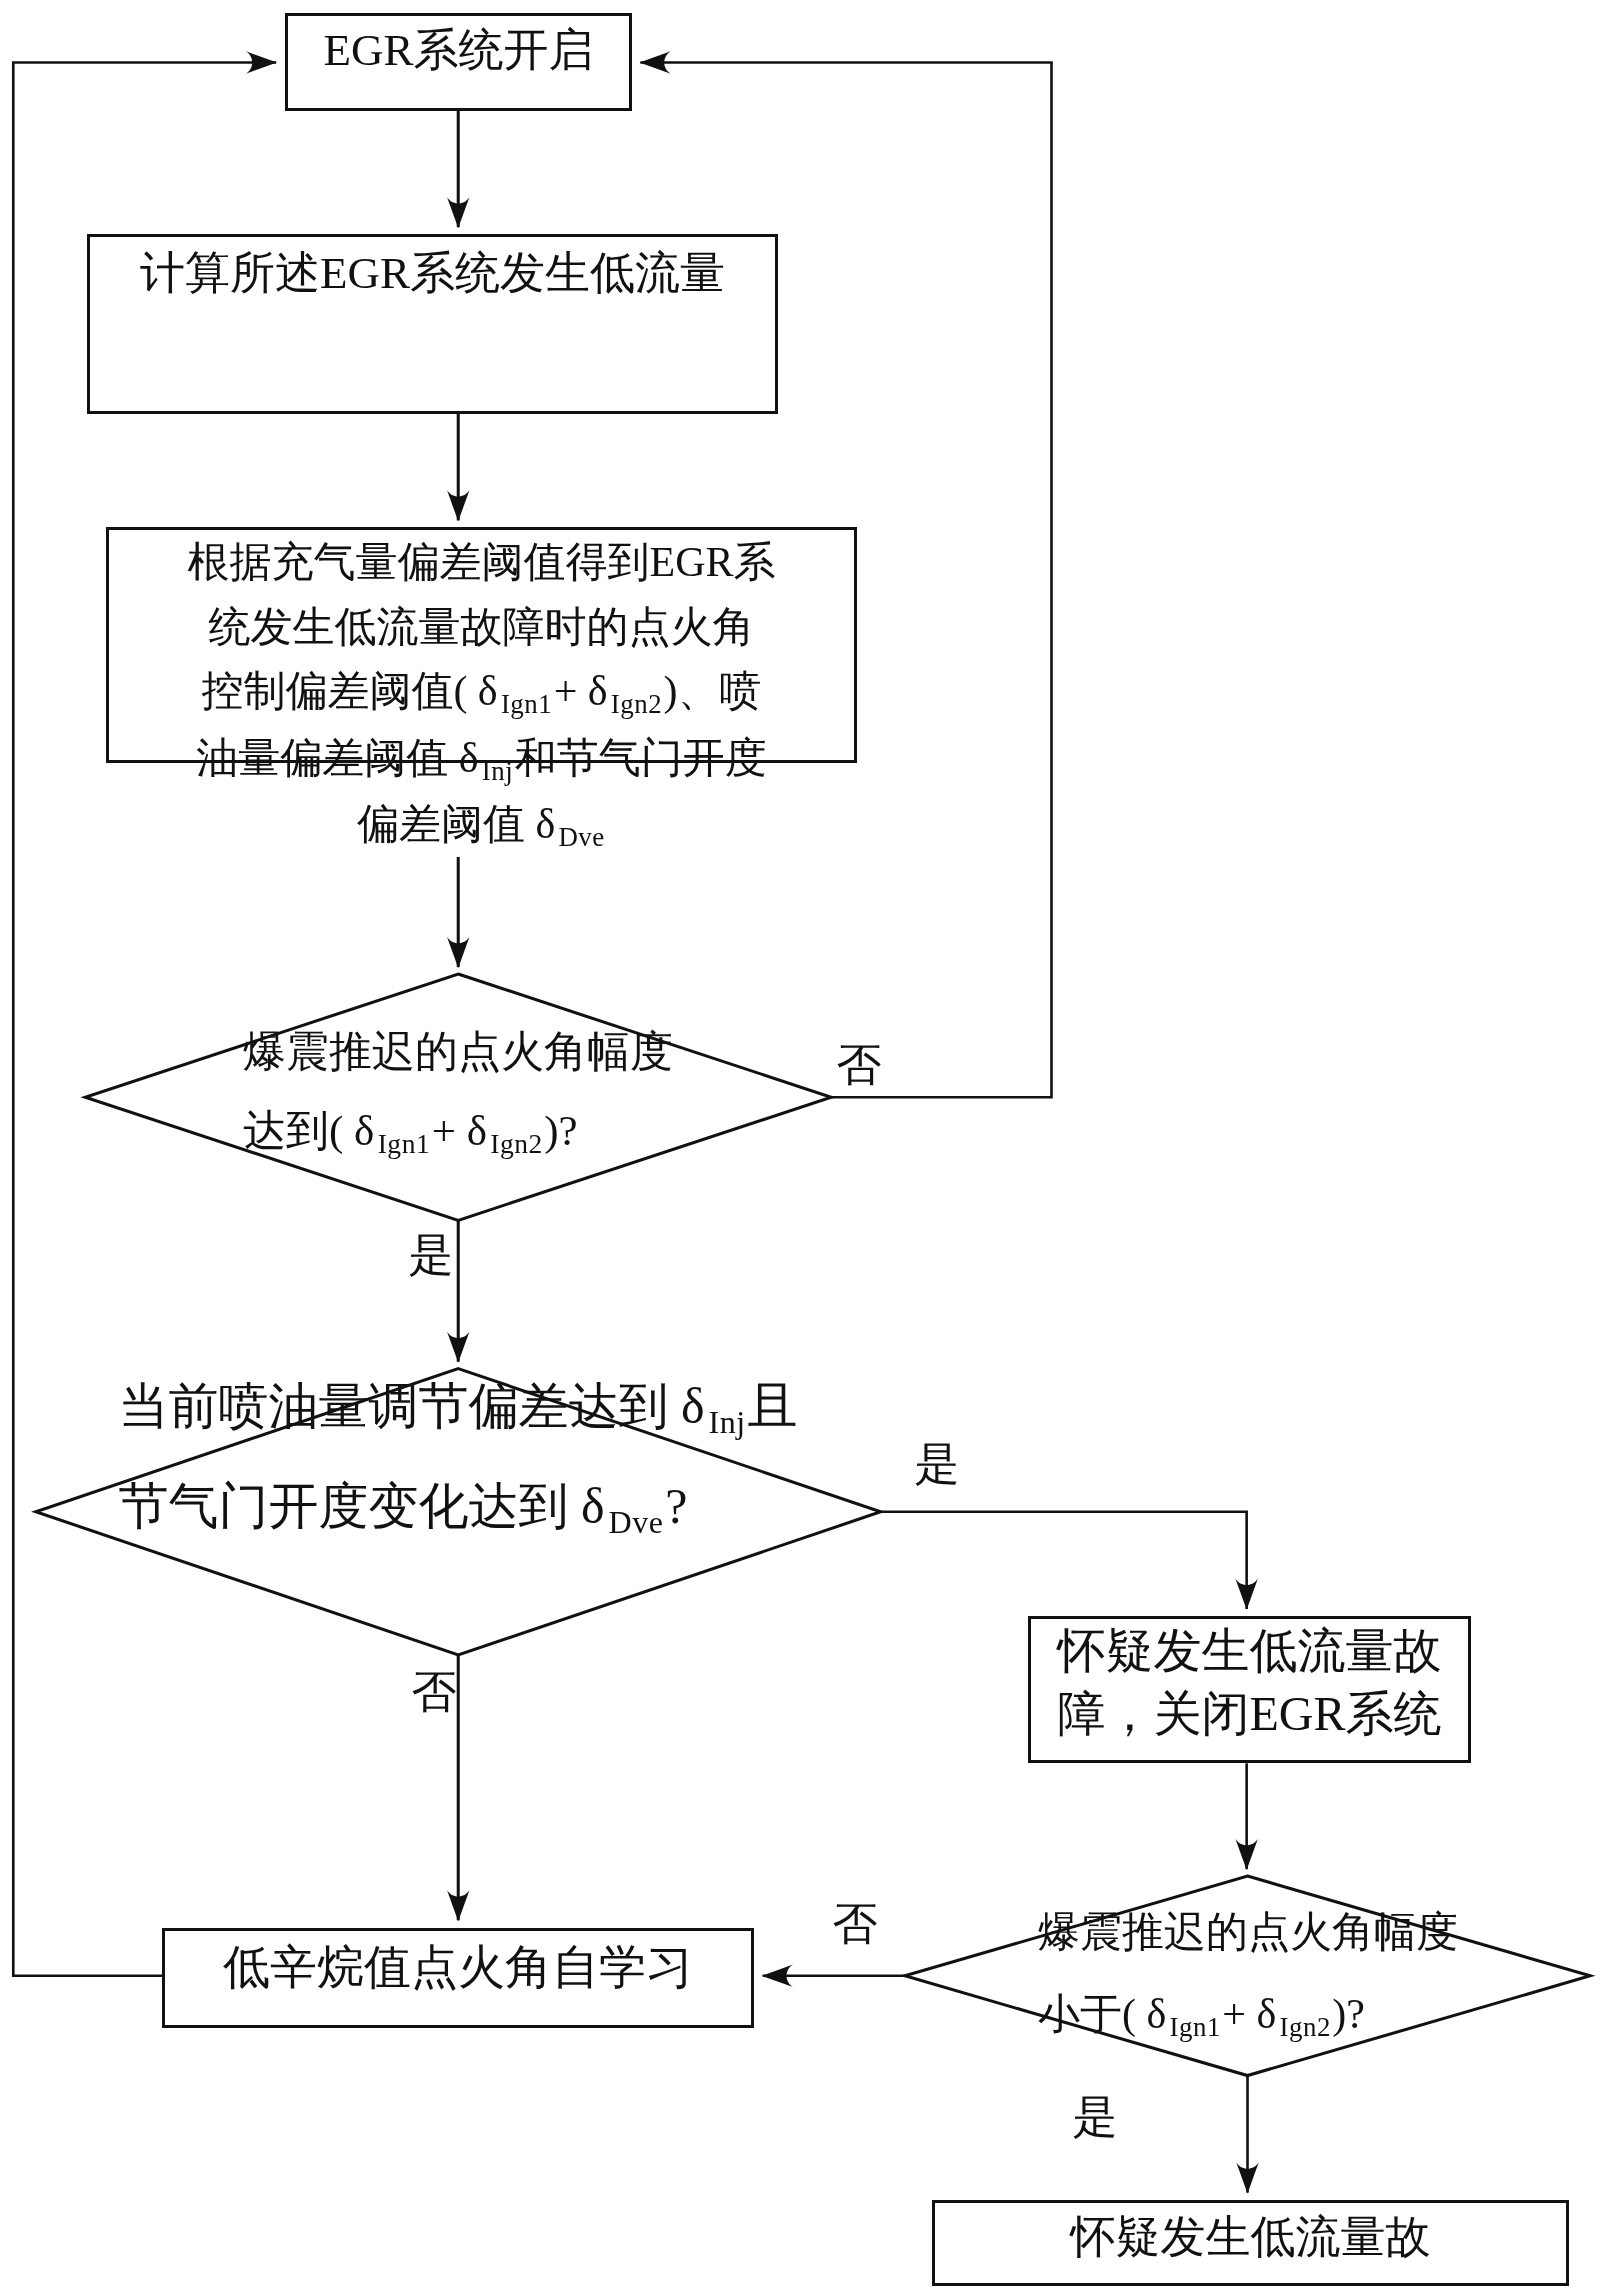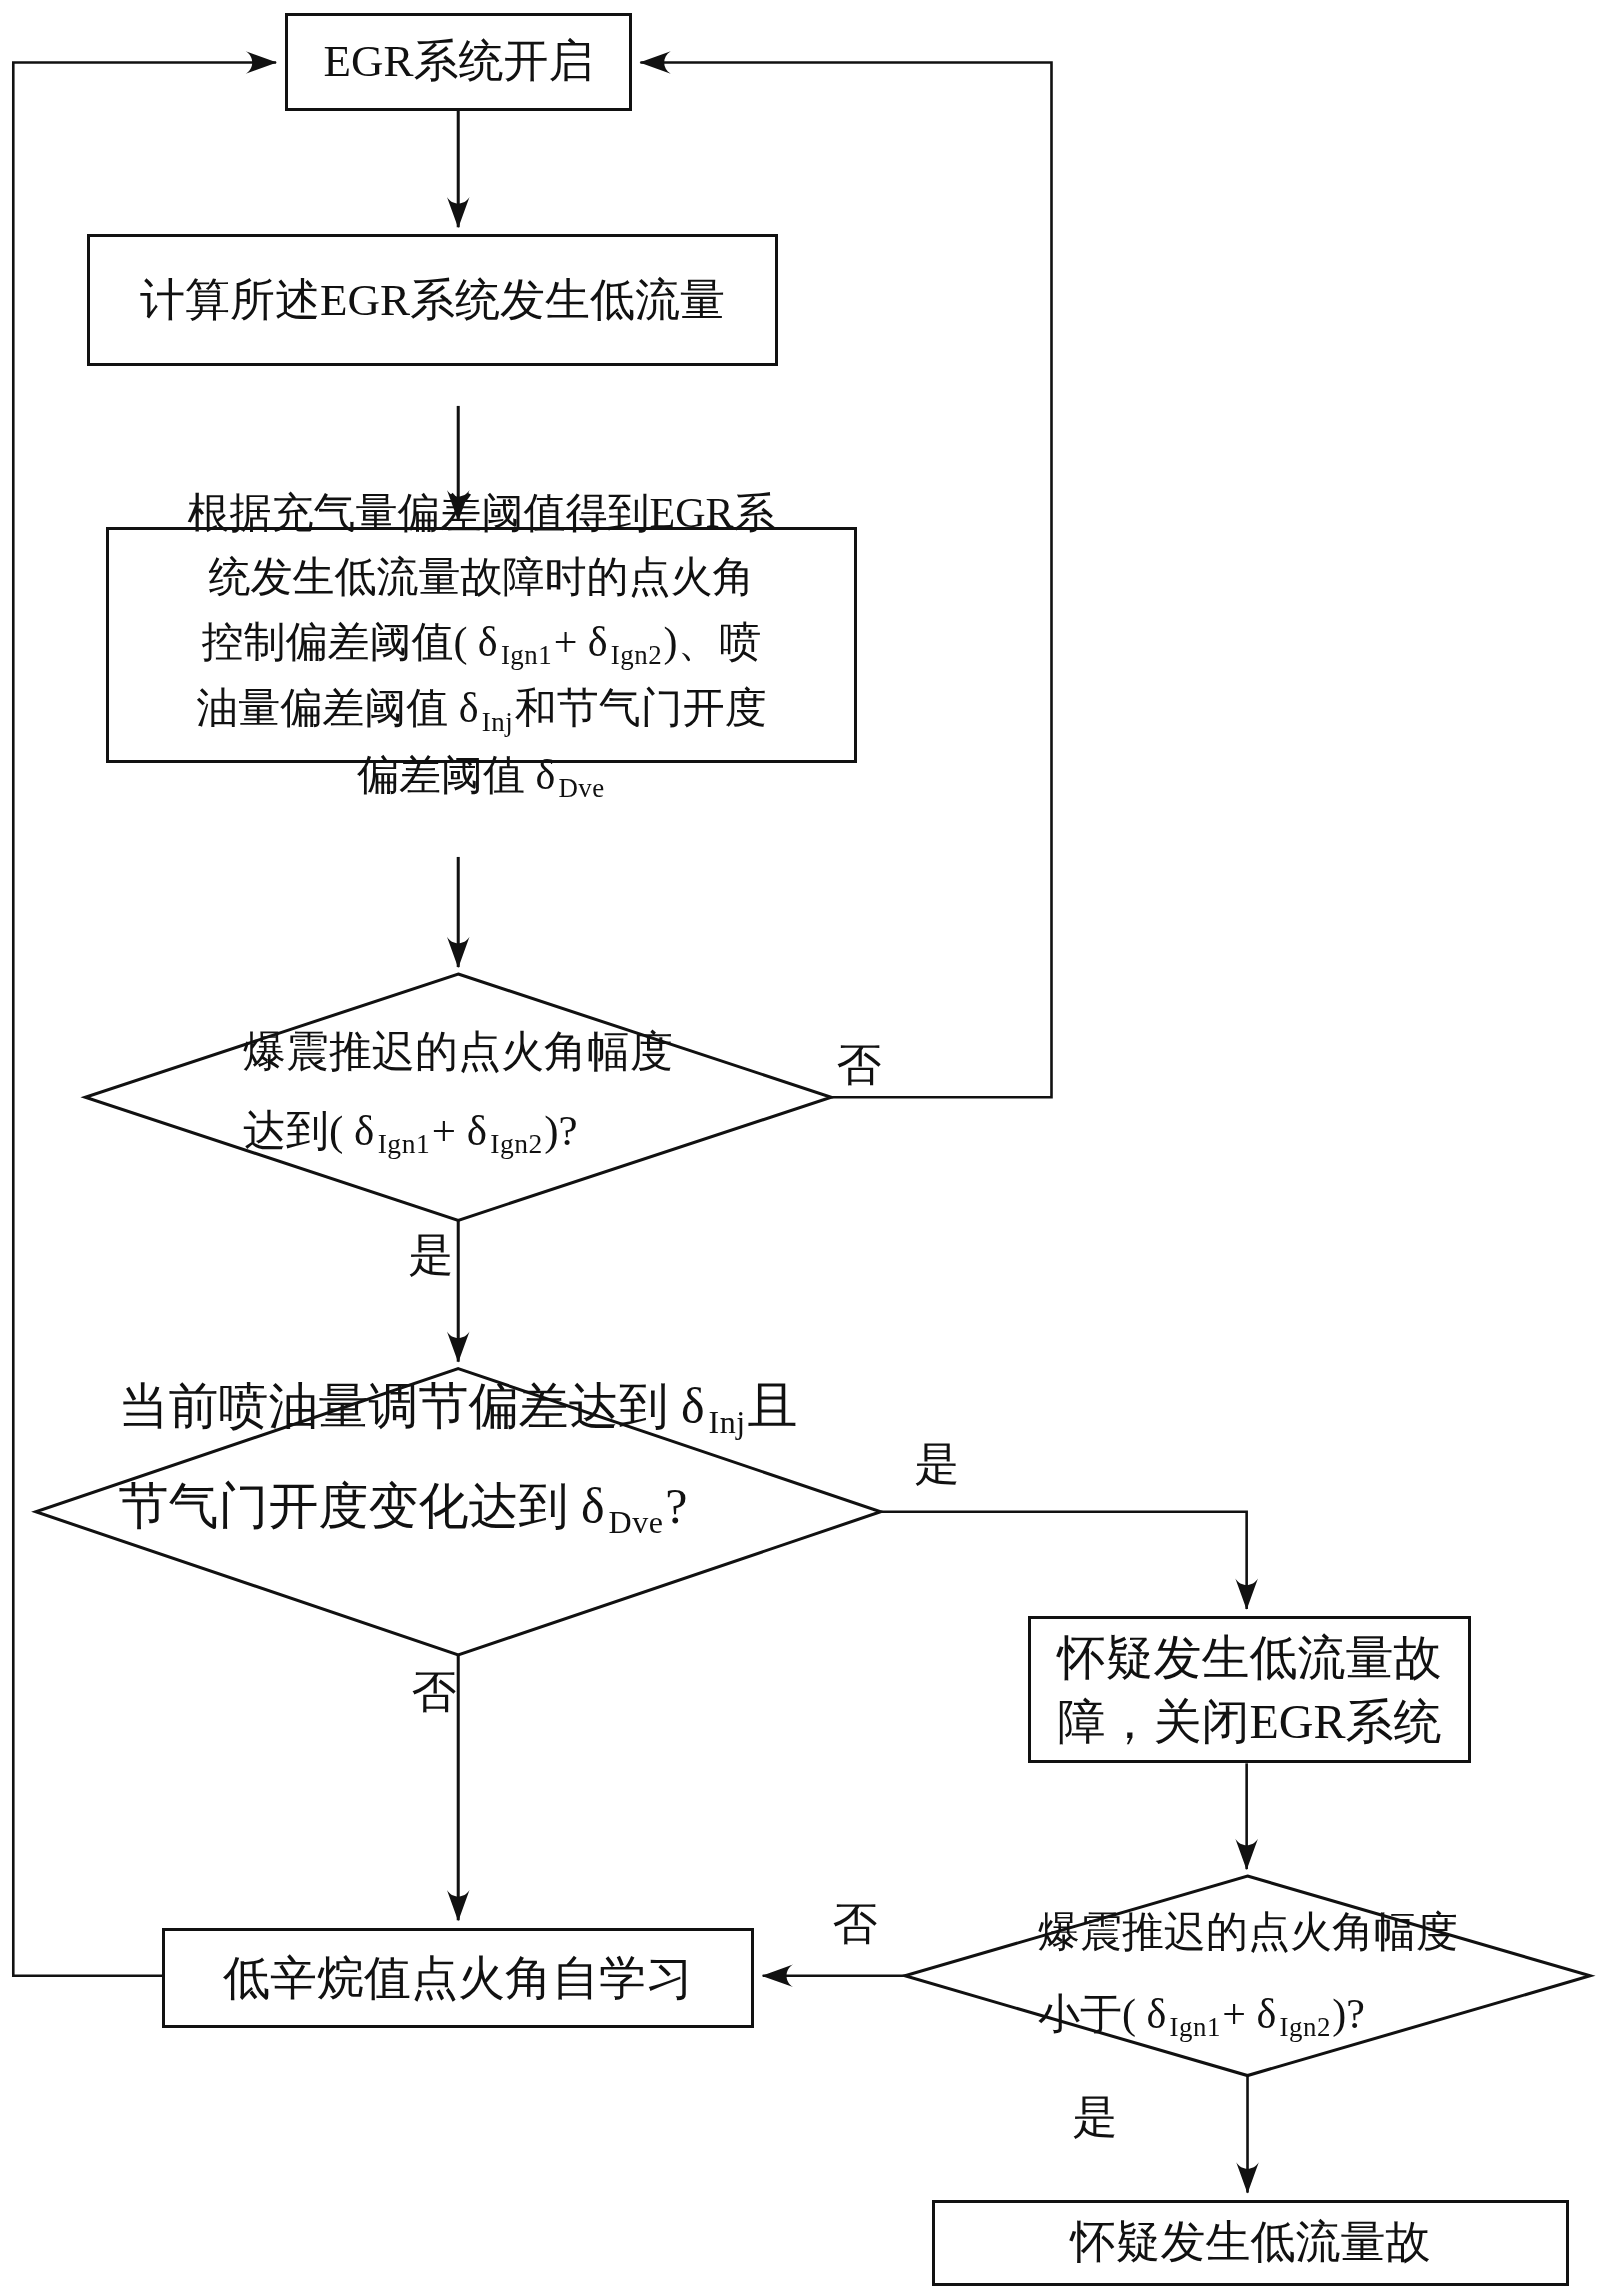--- a/index.html
+++ b/index.html
@@ -10,21 +10,21 @@
     font-family:"Liberation Serif","DejaVu Serif",serif;
     color:#111111;
     overflow:hidden;
   }
   #wires{position:absolute;left:0;top:0;width:1606px;height:2295px;}
   .node{
     position:absolute;
     background:#ffffff;
     border:3.5px solid #111111;
     box-sizing:border-box;
-    display:flex;align-items:center;justify-content:center;
+    display:flex;justify-content:center;
     text-align:center;
     line-height:1.55;
     font-family:Liberation Serif, serif;
   }
   .dtext{
     position:absolute;
     transform:translate(-50%,-50%);
     text-align:left;
     white-space:nowrap;
   }
@@ -67,21 +67,21 @@
     <path d="M1015 1743 L1437 1743 L1437 1855" stroke="#111111" stroke-width="3" fill="none" marker-end="url(#ah)"></path>
     <path d="M1437 2033 L1437 2155" stroke="#111111" stroke-width="3" fill="none" marker-end="url(#ah)"></path>
     <path d="M1043 2278 L879 2278" stroke="#111111" stroke-width="3" fill="none" marker-end="url(#ah)"></path>
     <path d="M1438 2393 L1438 2528" stroke="#111111" stroke-width="3" fill="none" marker-end="url(#ah)"></path>
   </svg>
 
   <div class="node" style="left:285px;top:13px;width:347px;height:98px;font-size:45px;">
     <span>EGR系统开启</span>
   </div>
 
-  <div class="node" style="left:87px;top:234px;width:691px;height:132px;font-size:45px;line-height:1.62;">
+  <div class="node" style="left:87px;top:234px;width:691px;height:180px;font-size:45px;line-height:1.62;">
     <span><span class="run">计算所述EGR系统发生低流量</span><br></span>
   </div>
 
   <div class="node" style="left:106px;top:527px;width:751px;height:236px;font-size:42px;line-height:1.54;">
     <span><span class="run">根据充气量偏差阈值得到EGR系</span><br><span class="run">统发生低流量故障时的点火角</span><br><span class="run">控制偏差阈值( δ</span><span class="sub">Ign1</span><span class="run">+ δ</span><span class="sub">Ign2</span><span class="run">)、喷</span><br><span class="run">油量偏差阈值 δ</span><span class="sub">Inj</span><span class="run">和节气门开度</span><br><span class="run">偏差阈值 δ</span><span class="sub">Dve</span></span>
   </div>
 
   <div class="node" style="left:1028px;top:1616px;width:443px;height:147px;font-size:48px;line-height:1.32;">
     <span><span class="run">怀疑发生低流量故</span><br><span class="run">障，关闭EGR系统</span></span>
   </div>

